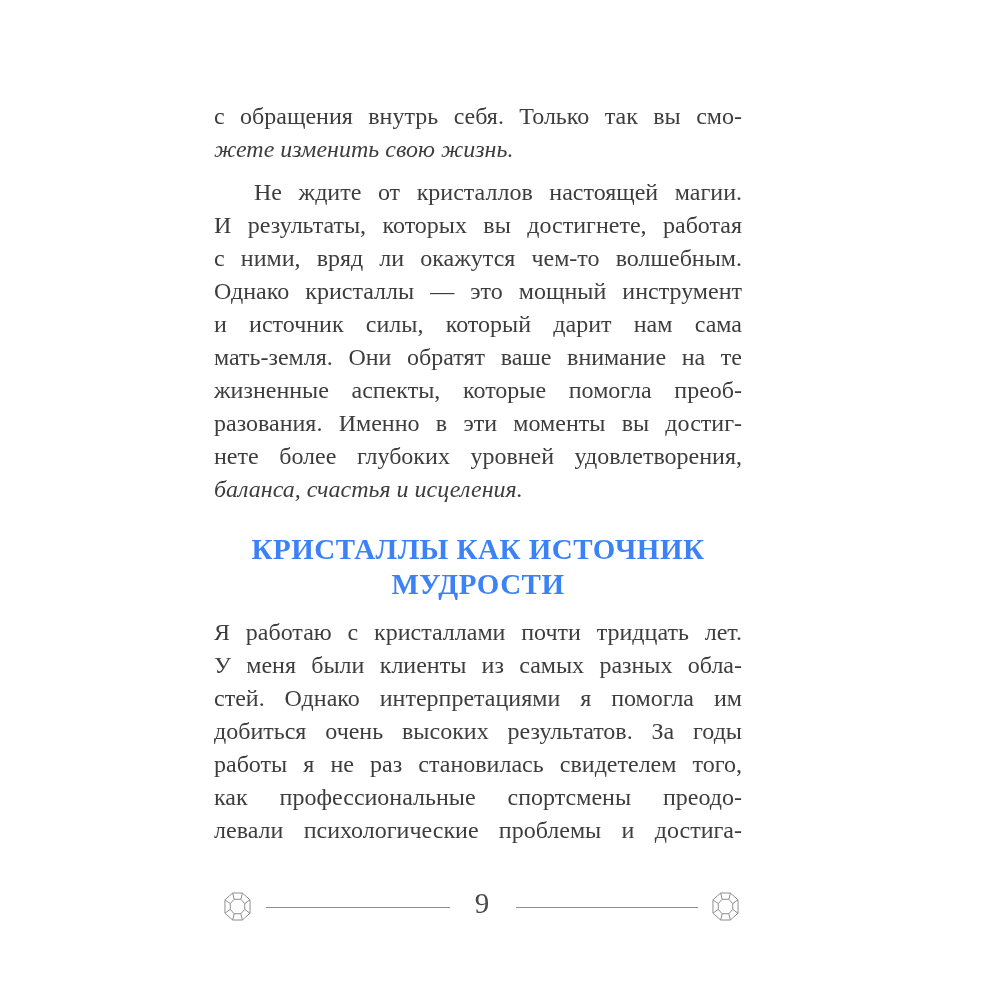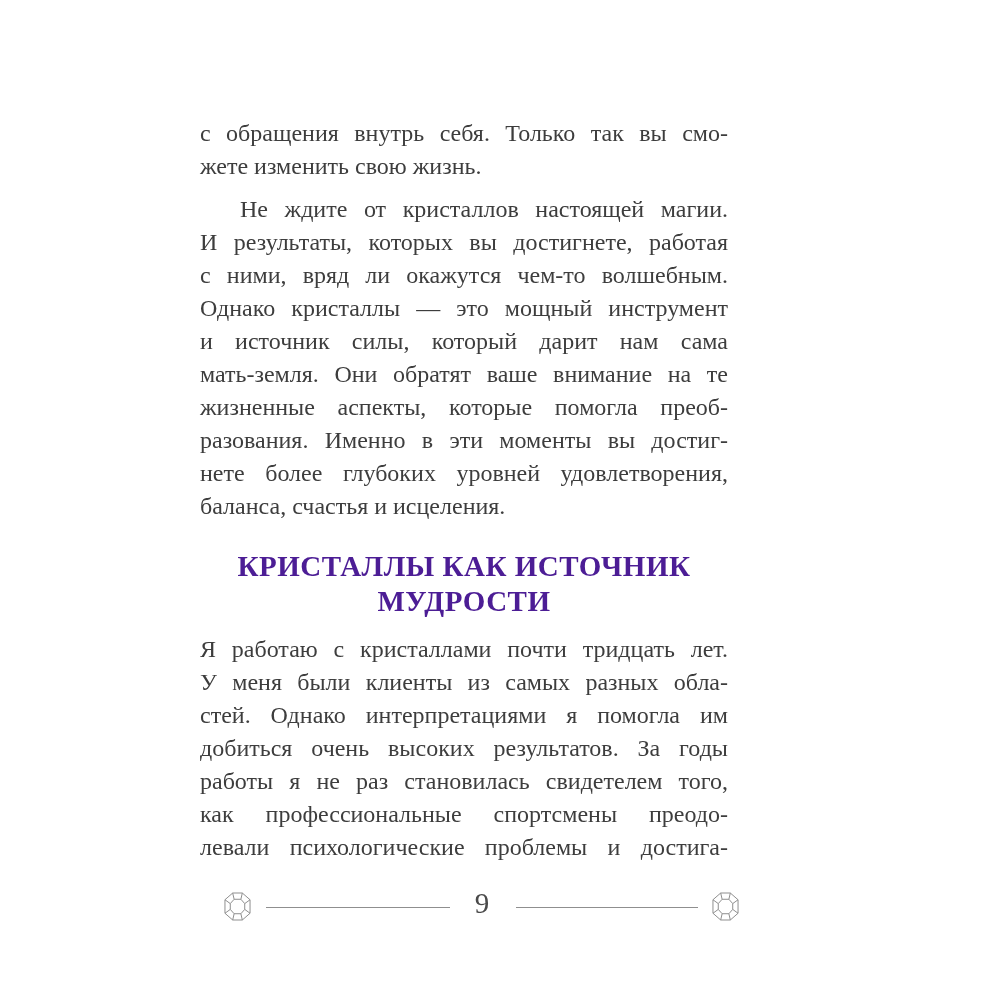--- a/index.html
+++ b/index.html
@@ -6,38 +6,37 @@
   .page{
     position:relative;
     width:1000px;height:1000px;
     background:#ffffff;
     font-family:"Liberation Serif","DejaVu Serif",serif;
     color:#3d3d3d;
     overflow:hidden;
   }
   .textblock{
     position:absolute;
-    left:200px;top:100px;width:528px;
+    left:214px;top:100px;width:528px;
     font-size:24px;
-    margin-top:17px;
   }
   .line{
     height:33px;line-height:33px;
     text-align:justify;
     text-align-last:justify;
   }
-  .line.last{text-align-last:left;}
+  .line.last{text-align-last:left;font-style:italic;}
   .line.indent{text-indent:40px;}
   .para-2{margin-top:10px;}
   .para-3{margin-top:14px;}
   .heading{
     margin-top:26px;
     font-weight:bold;
     font-size:29px;
-    color:#4c1d95;
+    color:#3b82f6;
     letter-spacing:0.5px;
   }
   .heading .hline{
     height:35px;line-height:35px;
     text-align:center;text-align-last:center;
   }
   .footer-rule{
     position:absolute;top:907px;height:1px;background:#8f8f8f;
   }
   .rule-left{left:266px;width:184px;}

